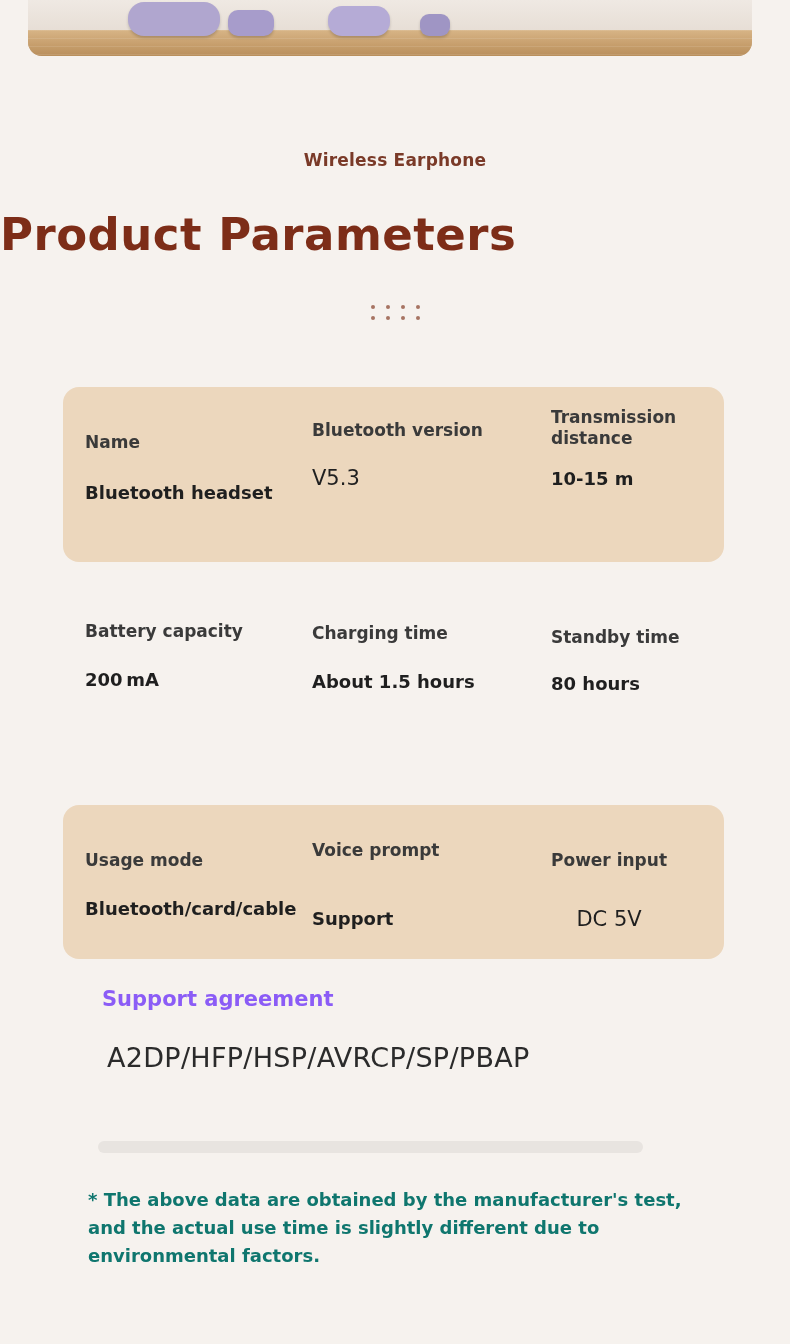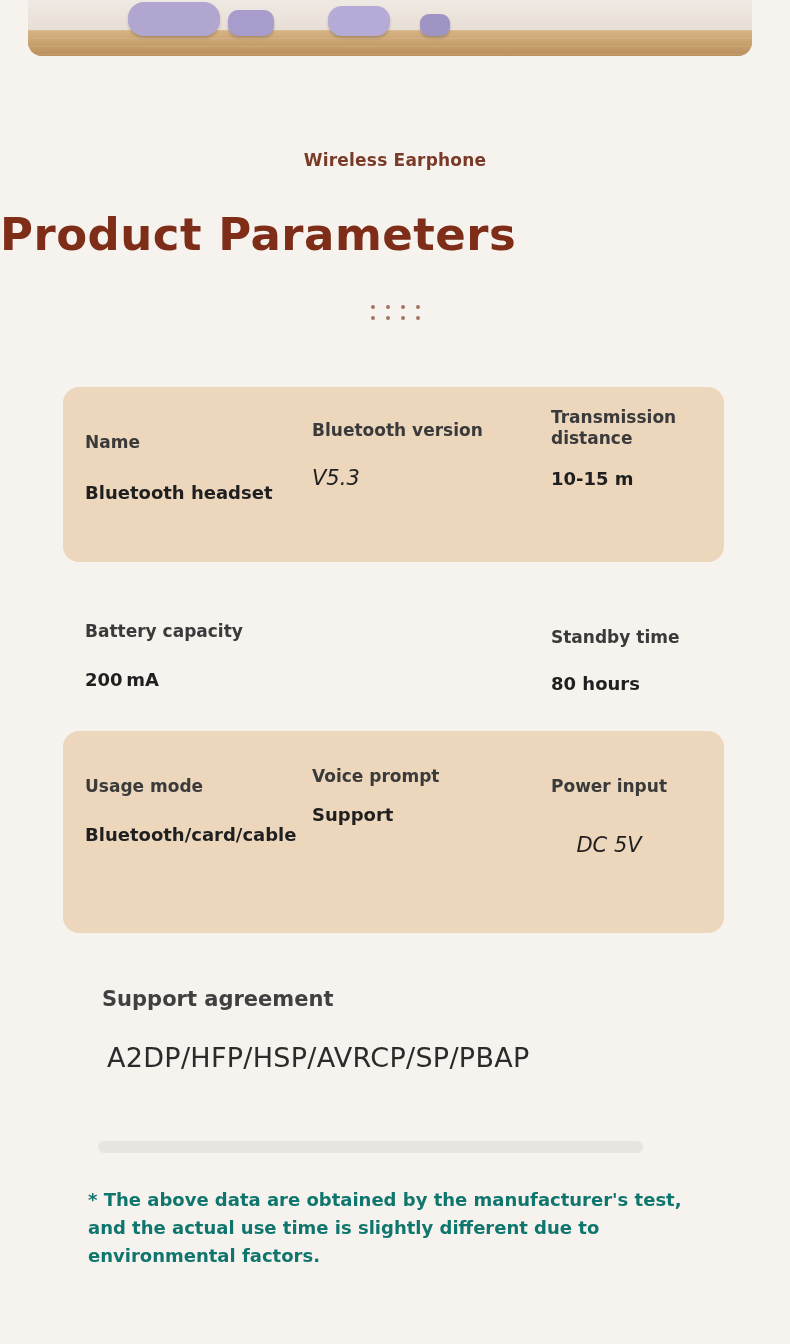--- a/index.html
+++ b/index.html
@@ -130,21 +130,20 @@
   }
   .cell .value {
     font-size: 18px;
     font-weight: 700;
     color: #1f1f1f;
     white-space: nowrap;
   }
   .cell .value.light {
     font-weight: 400;
     font-size: 21px;
-    font-style: italic;
   }
 
   
   #row1 { top: 387px; height: 175px; }
   #row1 .c1 { left: 22px; top: 45px; }
   #row1 .c1 .value { margin-top: 30px; }
   #row1 .c2 { left: 249px; top: 33px; }
   #row1 .c2 .value { margin-top: 26px; }
   #row1 .c3 { left: 488px; top: 20px; width: 150px; }
   #row1 .c3 .label { white-space: normal; line-height: 1.25; }
@@ -153,36 +152,36 @@
   
   #row2 { top: 598px; height: 140px; }
   #row2 .c1 { left: 22px; top: 23px; }
   #row2 .c1 .value { margin-top: 28px; }
   #row2 .c2 { left: 249px; top: 25px; }
   #row2 .c2 .value { margin-top: 28px; }
   #row2 .c3 { left: 488px; top: 29px; }
   #row2 .c3 .value { margin-top: 26px; }
 
   
-  #row3 { top: 731px; height: 202px; }
+  #row3 { top: 805px; height: 154px; }
   #row3 .c1 { left: 22px; top: 45px; }
   #row3 .c1 .value { margin-top: 28px; }
   #row3 .c2 { left: 249px; top: 35px; }
-  #row3 .c2 .value { margin-top: 18px; }
+  #row3 .c2 .value { margin-top: 48px; }
   #row3 .c3 { left: 488px; top: 45px; text-align: center; }
   #row3 .c3 .value { margin-top: 37px; }
 
   
   .agreement-label {
     position: absolute;
     left: 102px;
     top: 987px;
     font-size: 21px;
     font-weight: 700;
-    color: #404040;
+    color: #8b5cf6;
   }
   .agreement-value {
     position: absolute;
     left: 107px;
     top: 1042px;
     font-size: 27px;
     font-weight: 400;
     color: #2b2b2b;
     letter-spacing: 0.3px;
   }
@@ -260,20 +259,24 @@
     </div>
   </div>
 </div>
 
 <div class="row" id="row2">
   <div class="row-inner">
     <div class="cell c1">
       <div class="label">Battery capacity</div>
       <div class="value">200 mA</div>
     </div>
+    <div class="cell c2">
+      <div class="label">Charging time</div>
+      <div class="value">About 1.5 hours</div>
+    </div>
     <div class="cell c3">
       <div class="label">Standby time</div>
       <div class="value">80 hours</div>
     </div>
   </div>
 </div>
 
 <div class="row tinted" id="row3">
   <div class="row-inner">
     <div class="cell c1">

